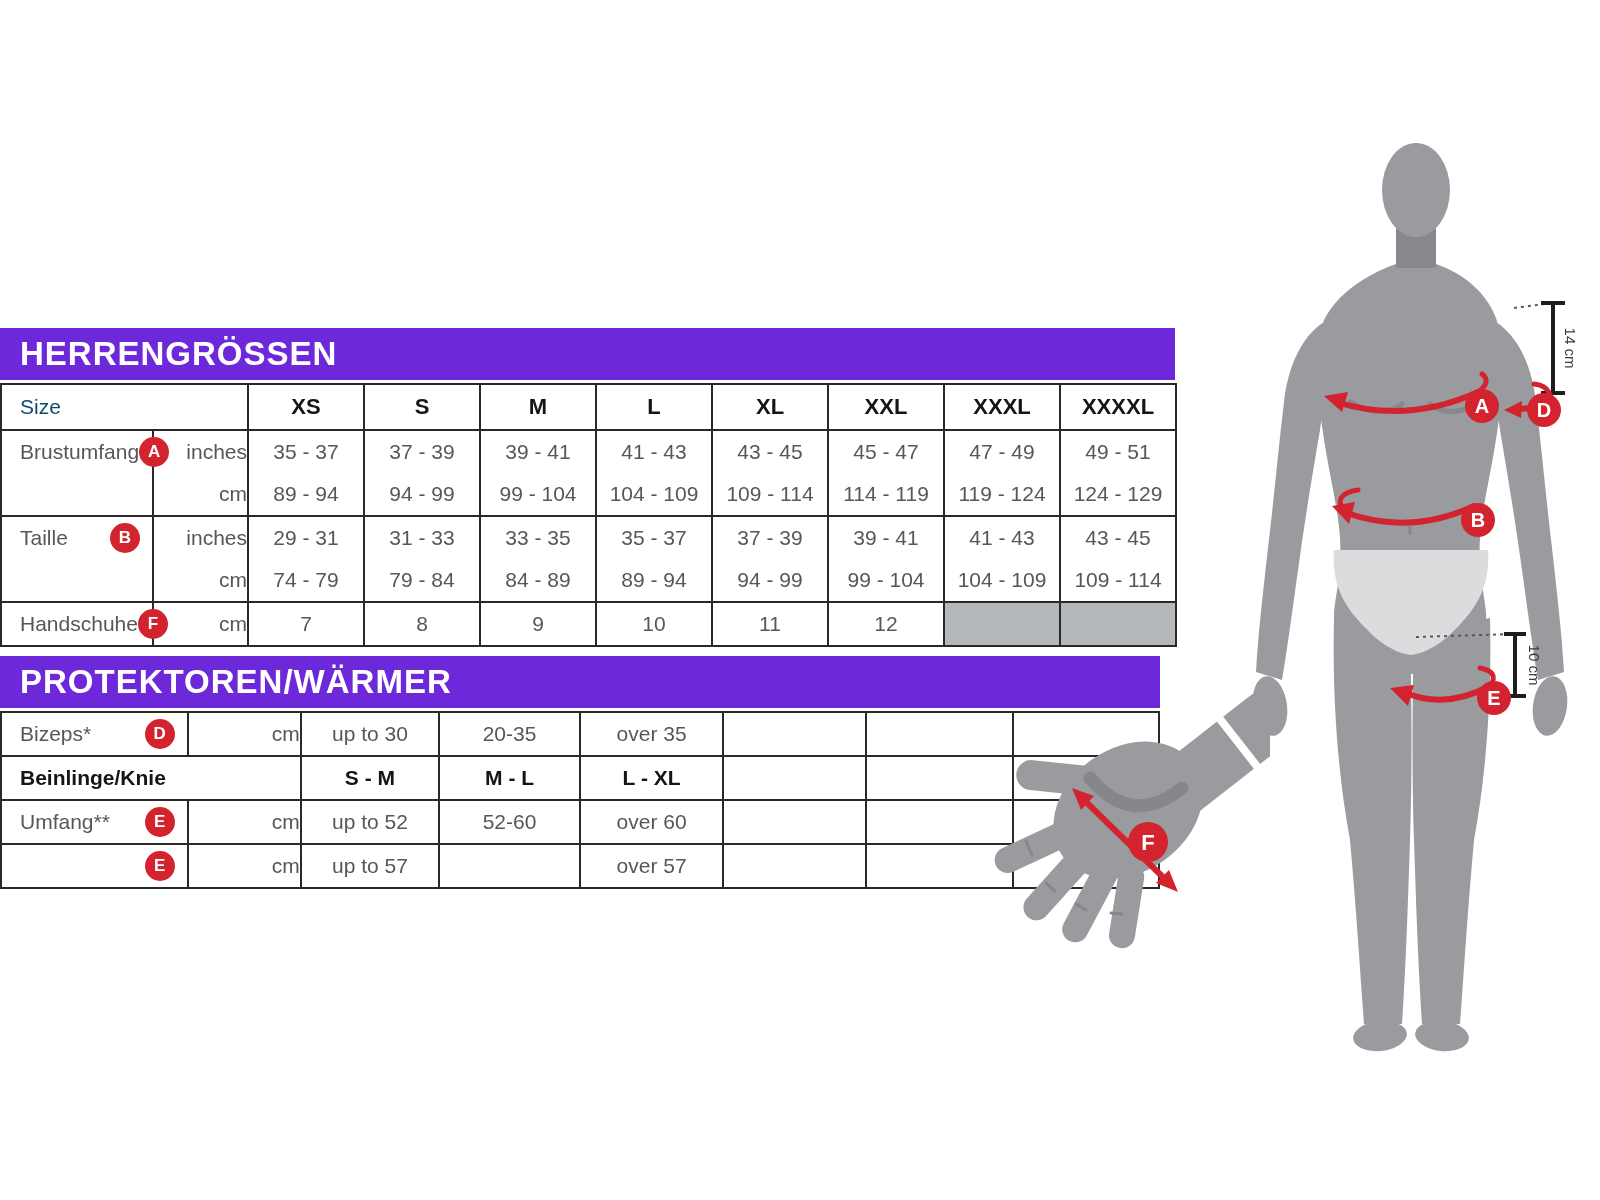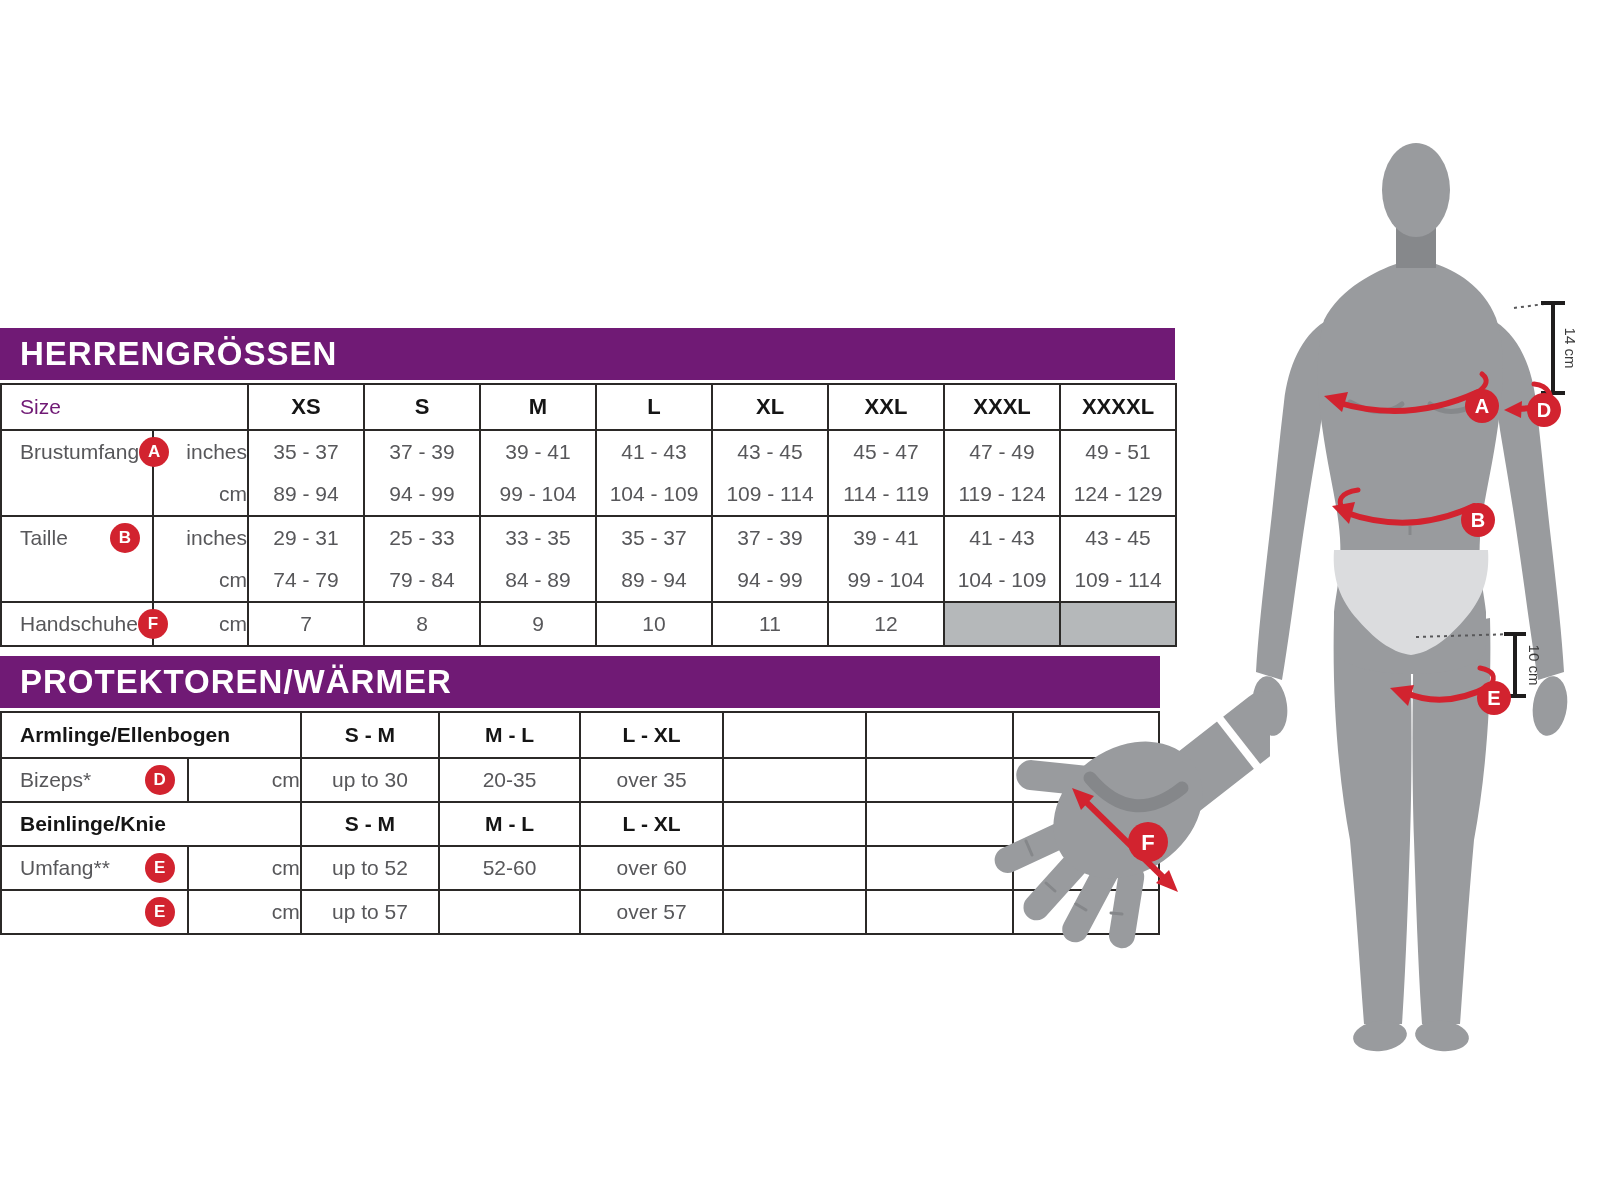--- a/index.html
+++ b/index.html
@@ -1,31 +1,31 @@
 <!DOCTYPE html>
 <html><head>
 <meta charset="utf-8">
 <style>
   html,body{margin:0;padding:0;background:#fff;}
   .sheet{position:relative;width:1600px;height:1200px;background:#ffffff;overflow:hidden;
          font-family:"Liberation Sans",sans-serif;color:#57575a;}
   .section{position:absolute;left:0;}
   #men-section{top:328px;width:1175px;}
   #prot-section{top:656px;width:1160px;}
-  .bar{height:52px;background:#701a75;display:flex;align-items:center;padding-left:20px;box-sizing:border-box;}
+  .bar{height:52px;background:#6d28d9;display:flex;align-items:center;padding-left:20px;box-sizing:border-box;}
   .bar span{color:#fff;font-size:33px;font-weight:bold;letter-spacing:1px;}
   table{border-collapse:collapse;table-layout:fixed;margin-top:3px;width:100%;}
   td{border:2px solid #2b2927;padding:0;vertical-align:middle;font-size:21px;}
   .line{height:42px;display:flex;align-items:center;justify-content:center;}
   .hline{height:44px;}
   td.lbl .line{justify-content:space-between;padding:0 12px 0 18px;}
   td.unit .line{justify-content:flex-end;}
   td.cellc .line{justify-content:center;border-radius:15px;}
   .sizehdr{font-weight:bold;color:#151515;font-size:22px;}
-  .plain{color:#701a75;}
+  .plain{color:#0c4a6e;}
   .boldlbl{font-weight:bold;color:#151515;}
   .badge{width:30px;height:30px;border-radius:50%;background:#d2232f;color:#fff;font-weight:bold;
          font-size:17px;display:inline-flex;align-items:center;justify-content:center;flex:none;}
   td.na{background:#b5b8ba;}
   svg{position:absolute;}
   #body-svg{left:1228px;top:140px;}
   #hand-svg{left:960px;top:690px;}
   .grey{fill:#999b9e;}
   .shade{fill:#86888b;}
 </style>
@@ -136,21 +136,21 @@
             </td>
         <td class="unit">
           <div class="line">inches</div>
           <div class="line">cm</div>
             </td>
         <td class="cellc">
               <div class="line">29 - 31</div>
               <div class="line">74 - 79</div>
             </td>
         <td class="cellc">
-              <div class="line">25 - 33</div>
+              <div class="line">31 - 33</div>
               <div class="line">79 - 84</div>
             </td>
         <td class="cellc">
               <div class="line">33 - 35</div>
               <div class="line">84 - 89</div>
             </td>
         <td class="cellc">
               <div class="line">35 - 37</div>
               <div class="line">89 - 94</div>
             </td>
@@ -219,43 +219,20 @@
           <col style="width:155px">
           <col style="width:94px">
         <col style="width:115px">
           <col style="width:117px">
           <col style="width:119px">
         <col style="width:119px">
           <col style="width:122px">
           <col style="width:121px">
         </colgroup>
       <tbody>
-          <tr>
-        <td colspan="2" class="lbl boldlbl">
-          <div class="line hline">Armlinge/Ellenbogen</div>
-            </td>
-        <td class="cellc boldlbl">
-              <div class="line hline">S - M</div>
-            </td>
-        <td class="cellc boldlbl">
-              <div class="line hline">M - L</div>
-            </td>
-        <td class="cellc boldlbl">
-              <div class="line hline">L - XL</div>
-            </td>
-        <td>
-              <div class="line hline"></div>
-            </td>
-        <td>
-              <div class="line hline"></div>
-            </td>
-        <td>
-              <div class="line hline"></div>
-            </td>
-      </tr>
       <tr>
         <td class="lbl">
           <div class="line">
                 <span>Bizeps*</span>
             <span class="badge">D</span>
               </div>
             </td>
         <td class="unit">
               <div class="line">cm</div>
             </td>

